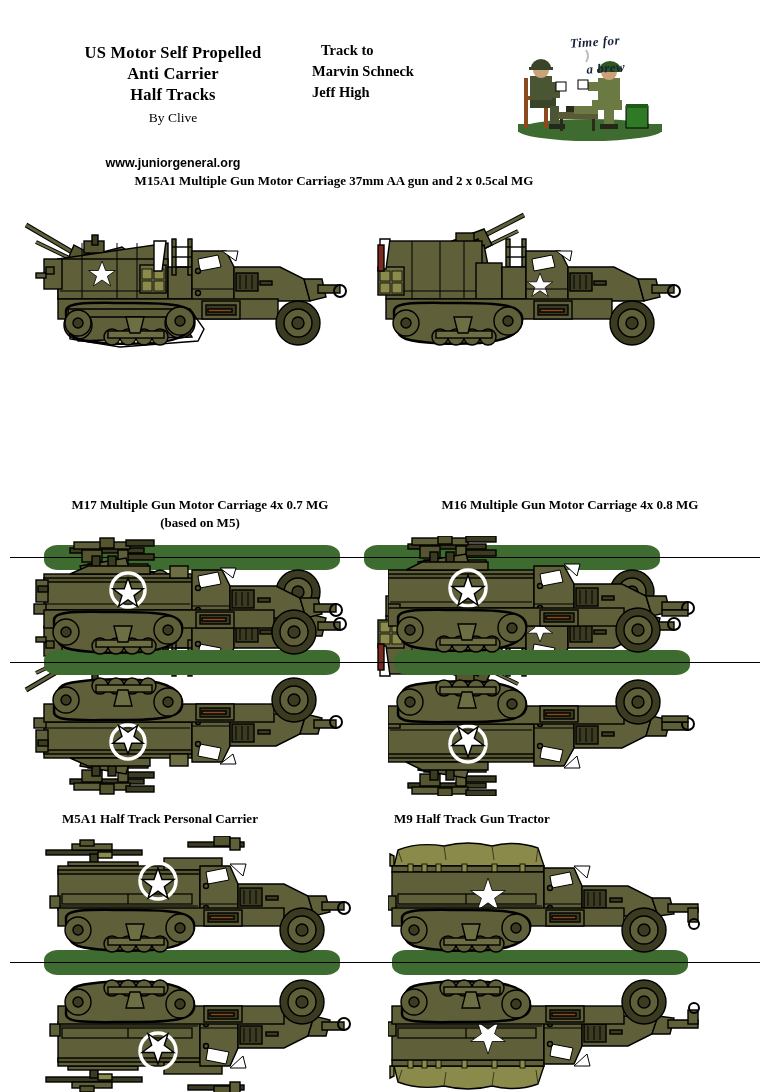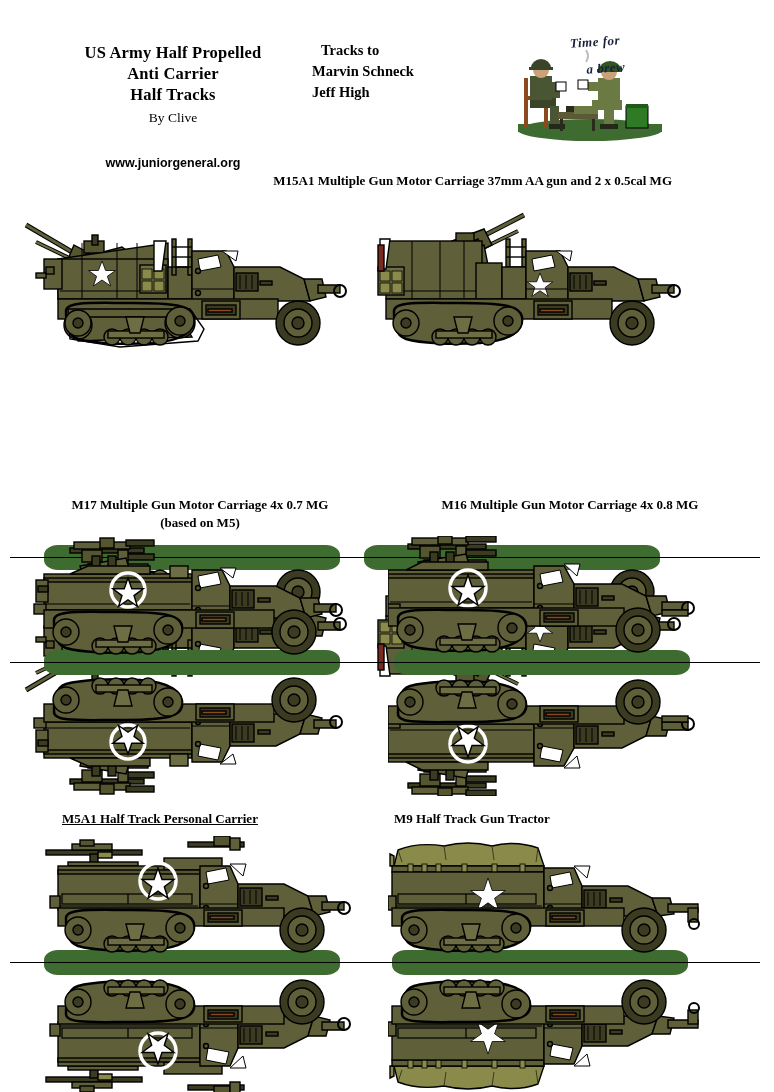--- a/index.html
+++ b/index.html
@@ -48,29 +48,29 @@
   .veh.flip{transform:scaleY(-1);transform-origin:top left;}
 
   svg{display:block;}
 </style>
 </head>
 <body>
 
 <div class="page">
 
   <div class="hdr-title">
-    <div class="l1">US Army Half Propelled</div>
+    <div class="l1">US Motor Self Propelled</div>
     <div class="l2">Anti Carrier</div>
     <div class="l3">Half Tracks</div>
     <div class="by">By Clive</div>
   </div>
   <div class="hdr-url">www.juniorgeneral.org</div>
 
   <div class="thanks">
-    <div class="t0">Tracks to</div>
+    <div class="t0">Track to</div>
     <div>Marvin Schneck</div>
     <div>Jeff High</div>
   </div>
 
   <div class="brew">
     <div class="cap">
       <span>Time for</span>
       <span class="c2">a brew</span>
     </div>
     <svg width="180" height="122" viewBox="0 0 180 122">
@@ -108,21 +108,21 @@
       <path d="M99 50 a11 9 0 0 1 22 0 z" fill="#2f5520"></path>
       <rect x="97" y="49" width="25" height="3" fill="#2f5520"></rect>
       <rect x="78" y="60" width="10" height="9" fill="#ffffff" stroke="#000" stroke-width="1"></rect>
       <path d="M86 42 q4 -6 0 -12" stroke="#bbb" stroke-width="2" fill="none"></path>
 
       <rect x="126" y="86" width="22" height="22" fill="#2f7a24" stroke="#000" stroke-width="1"></rect>
       <rect x="126" y="84" width="22" height="4" fill="#1f5a18"></rect>
     </svg>
   </div>
 
-  <div class="cap-row" style="left:12px;top:172px;width:660px;text-align:right;">M15A1 Multiple Gun Motor Carriage 37mm AA gun and 2 x 0.5cal MG</div>
+  <div class="cap-row" style="left:4px;top:172px;width:660px;text-align:center;">M15A1 Multiple Gun Motor Carriage 37mm AA gun and 2 x 0.5cal MG</div>
 
   <div class="grp" style="left:0;top:205px;width:774px;height:285px;">
 
     <div class="base" style="left:44px;top:340px;width:296px;height:25px;"></div>
     <div class="base" style="left:364px;top:340px;width:296px;height:25px;"></div>
     <div class="foldline" style="left:10px;top:352px;width:750px;"></div>
 
     <div class="veh" style="left:22px;top:0px;">
       <svg width="330" height="150" viewBox="0 0 330 150">
         <g stroke="#000" stroke-width="1.4">
@@ -725,21 +725,21 @@
           <rect x="52" y="102" width="56" height="7" fill="#6e6e44"></rect>
           <polygon points="70,88 88,88 84,104 74,104" fill="#6e6e44"></polygon>
           <circle cx="250" cy="94" r="22" fill="#3b3b22"></circle>
             <circle cx="250" cy="94" r="14" fill="#5f5f3a"></circle>
           <circle cx="250" cy="94" r="6" fill="#3b3b22"></circle>
         </g>
       </svg>
     </div>
   </div>
 
-  <div class="cap-row" style="left:62px;top:810px;text-decoration:underline;">M5A1 Half Track Personal Carrier</div>
+  <div class="cap-row" style="left:62px;top:810px;">M5A1 Half Track Personal Carrier</div>
   <div class="cap-row" style="left:394px;top:810px;">M9 Half Track Gun Tractor</div>
 
   <div class="grp" style="left:0;top:840px;width:774px;height:252px;">
     <div class="base" style="left:44px;top:110px;width:296px;height:25px;"></div>
     <div class="base" style="left:392px;top:110px;width:296px;height:25px;"></div>
     <div class="foldline" style="left:10px;top:122px;width:750px;"></div>
 
     <div class="veh" style="left:38px;top:-4px;">
       <svg width="330" height="128" viewBox="0 0 330 128">
         <g stroke="#000" stroke-width="1.4">

